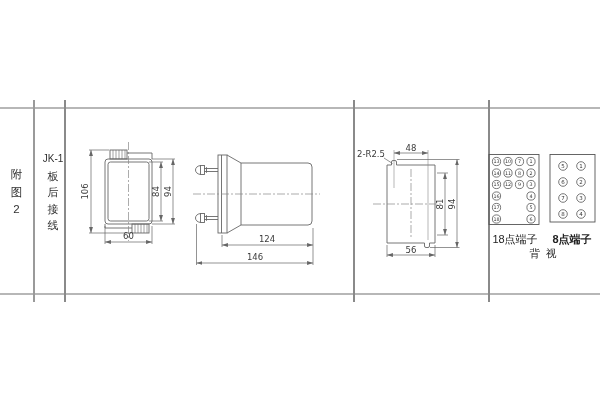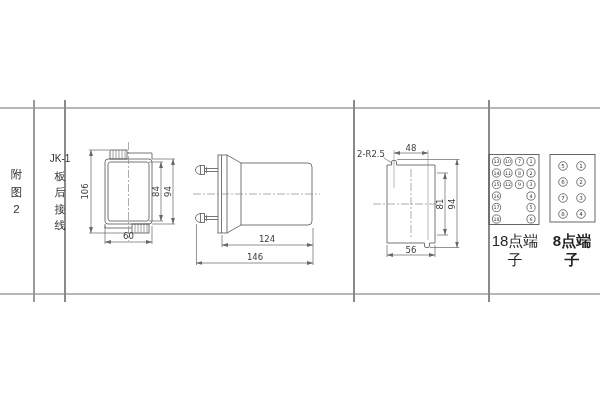--- a/index.html
+++ b/index.html
@@ -3,22 +3,22 @@
 <meta charset="utf-8">
 <style>
   html,body{margin:0;padding:0;background:#ffffff;}
   .page{position:relative;width:600px;height:400px;background:#ffffff;overflow:hidden;
         font-family:"Liberation Sans","DejaVu Sans",sans-serif;color:#333;}
   .rule-h{position:absolute;height:2px;background:#b7b7b7;left:0;width:600px;}
   .rule-v{position:absolute;width:1.5px;background:#8a8a8a;top:100px;height:202px;}
   .vtext{position:absolute;text-align:center;color:#303030;}
   .vtext div{display:block;}
   .fig-col{left:0;top:166px;width:33px;font-size:11.5px;line-height:17.5px;}
-  .model-col{left:33px;top:151px;width:54px;font-size:11px;line-height:16.5px;}
-  .tlabel{position:absolute;text-align:center;font-size:15px;color:#222;}
+  .model-col{left:26px;top:151px;width:54px;font-size:11px;line-height:16.5px;}
+  .tlabel{position:absolute;text-align:center;font-size:11px;color:#222;}
   .viewlabel{position:absolute;text-align:center;font-size:10.5px;color:#222;white-space:pre;}
   svg{position:absolute;overflow:visible;}
   svg text{font-family:"DejaVu Sans","Liberation Sans",sans-serif;fill:#3a3a3a;}
   .dim{font-size:8.5px;}
   .tnum{font-size:4.8px;fill:#333;}
   .tnum8{font-size:5.5px;fill:#333;}
 </style>
 </head>
 <body>
 
@@ -222,14 +222,15 @@
       <text class="tnum8" x="17" y="64">8</text>
       <text class="tnum8" x="35" y="16">1</text>
       <text class="tnum8" x="35" y="32">2</text>
       <text class="tnum8" x="35" y="48">3</text>
       <text class="tnum8" x="35" y="64">4</text>
     </g>
   </svg>
 
   <div class="tlabel" style="left:486px;top:232px;width:58px;">18点端子</div>
   <div class="tlabel" style="left:546px;top:232px;width:52px;font-weight:bold;">8点端子</div>
+  <div class="viewlabel" style="left:503px;top:247px;width:80px;">背  视</div>
 
 </div>
 
 </body></html>

